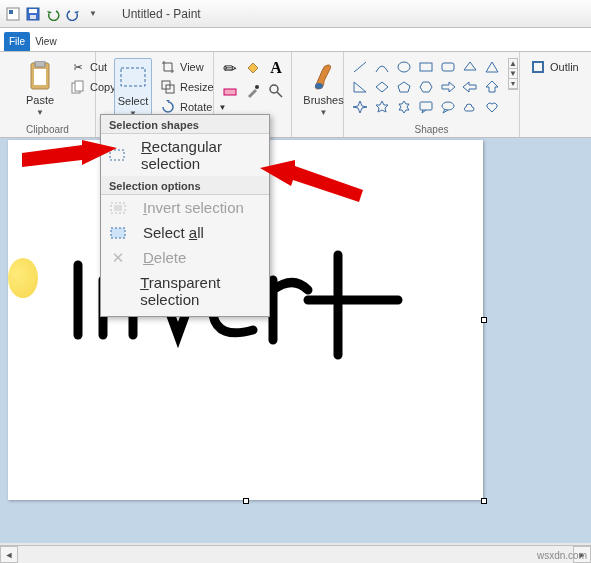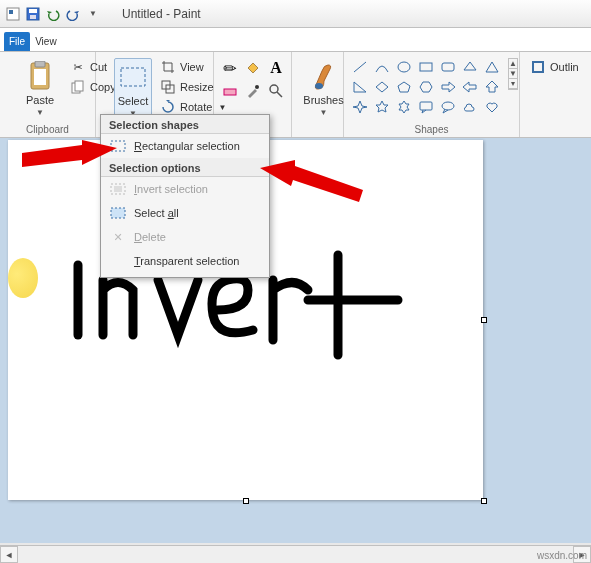--- a/index.html
+++ b/index.html
@@ -43,21 +43,21 @@
 .handle.b{bottom:-4px;left:50%;margin-left:-3px;}
 .handle.br{right:-4px;bottom:-4px;}
 
 .scrollbar-h { position:absolute; left:0; right:0; bottom:0; height:18px; background:#e8e8e8; border-top:1px solid #c0c0c0; display:flex;}
 .sb-btn{width:18px;display:flex;align-items:center;justify-content:center;font-size:9px;color:#555;border:1px solid #c0c0c0;background:#f5f5f5;cursor:pointer;}
 .sb-track{flex:1;background:#efefef;}
 
 
 .dropdown { position:absolute; top:114px; left:100px; width:170px; background:#f5f5f5; border:1px solid #9a9a9a; box-shadow:2px 2px 6px rgba(0,0,0,.3); z-index:50; padding-bottom:4px;}
 .dd-header { font-size:11px; font-weight:bold; color:#444; padding:4px 8px 2px; border-bottom:1px solid #d0d0d0; background:#eee;}
-.dd-item { display:flex; align-items:center; gap:7px; padding:4px 8px; font-size:11px; color:#333; cursor:pointer;}
+.dd-item { display:flex; align-items:center; gap:16px; padding:4px 8px; font-size:15px; color:#333; cursor:pointer;}
 .dd-item.disabled { color:#a0a0a0; cursor:default;}
 .dd-item .ico{width:18px;height:16px;display:flex;align-items:center;justify-content:center;}
 .u{text-decoration:underline;}
 
 
 .arrow { position:absolute; z-index:60; }
 
 .watermark{position:absolute;right:4px;bottom:2px;font-size:10px;color:#888;z-index:200;}
 
 .yellow-blob{position:absolute;left:0;top:118px;width:30px;height:40px;background:radial-gradient(circle at 30% 40%,#ffe96b,#f5d33b);border-radius:50%;opacity:.9;}

